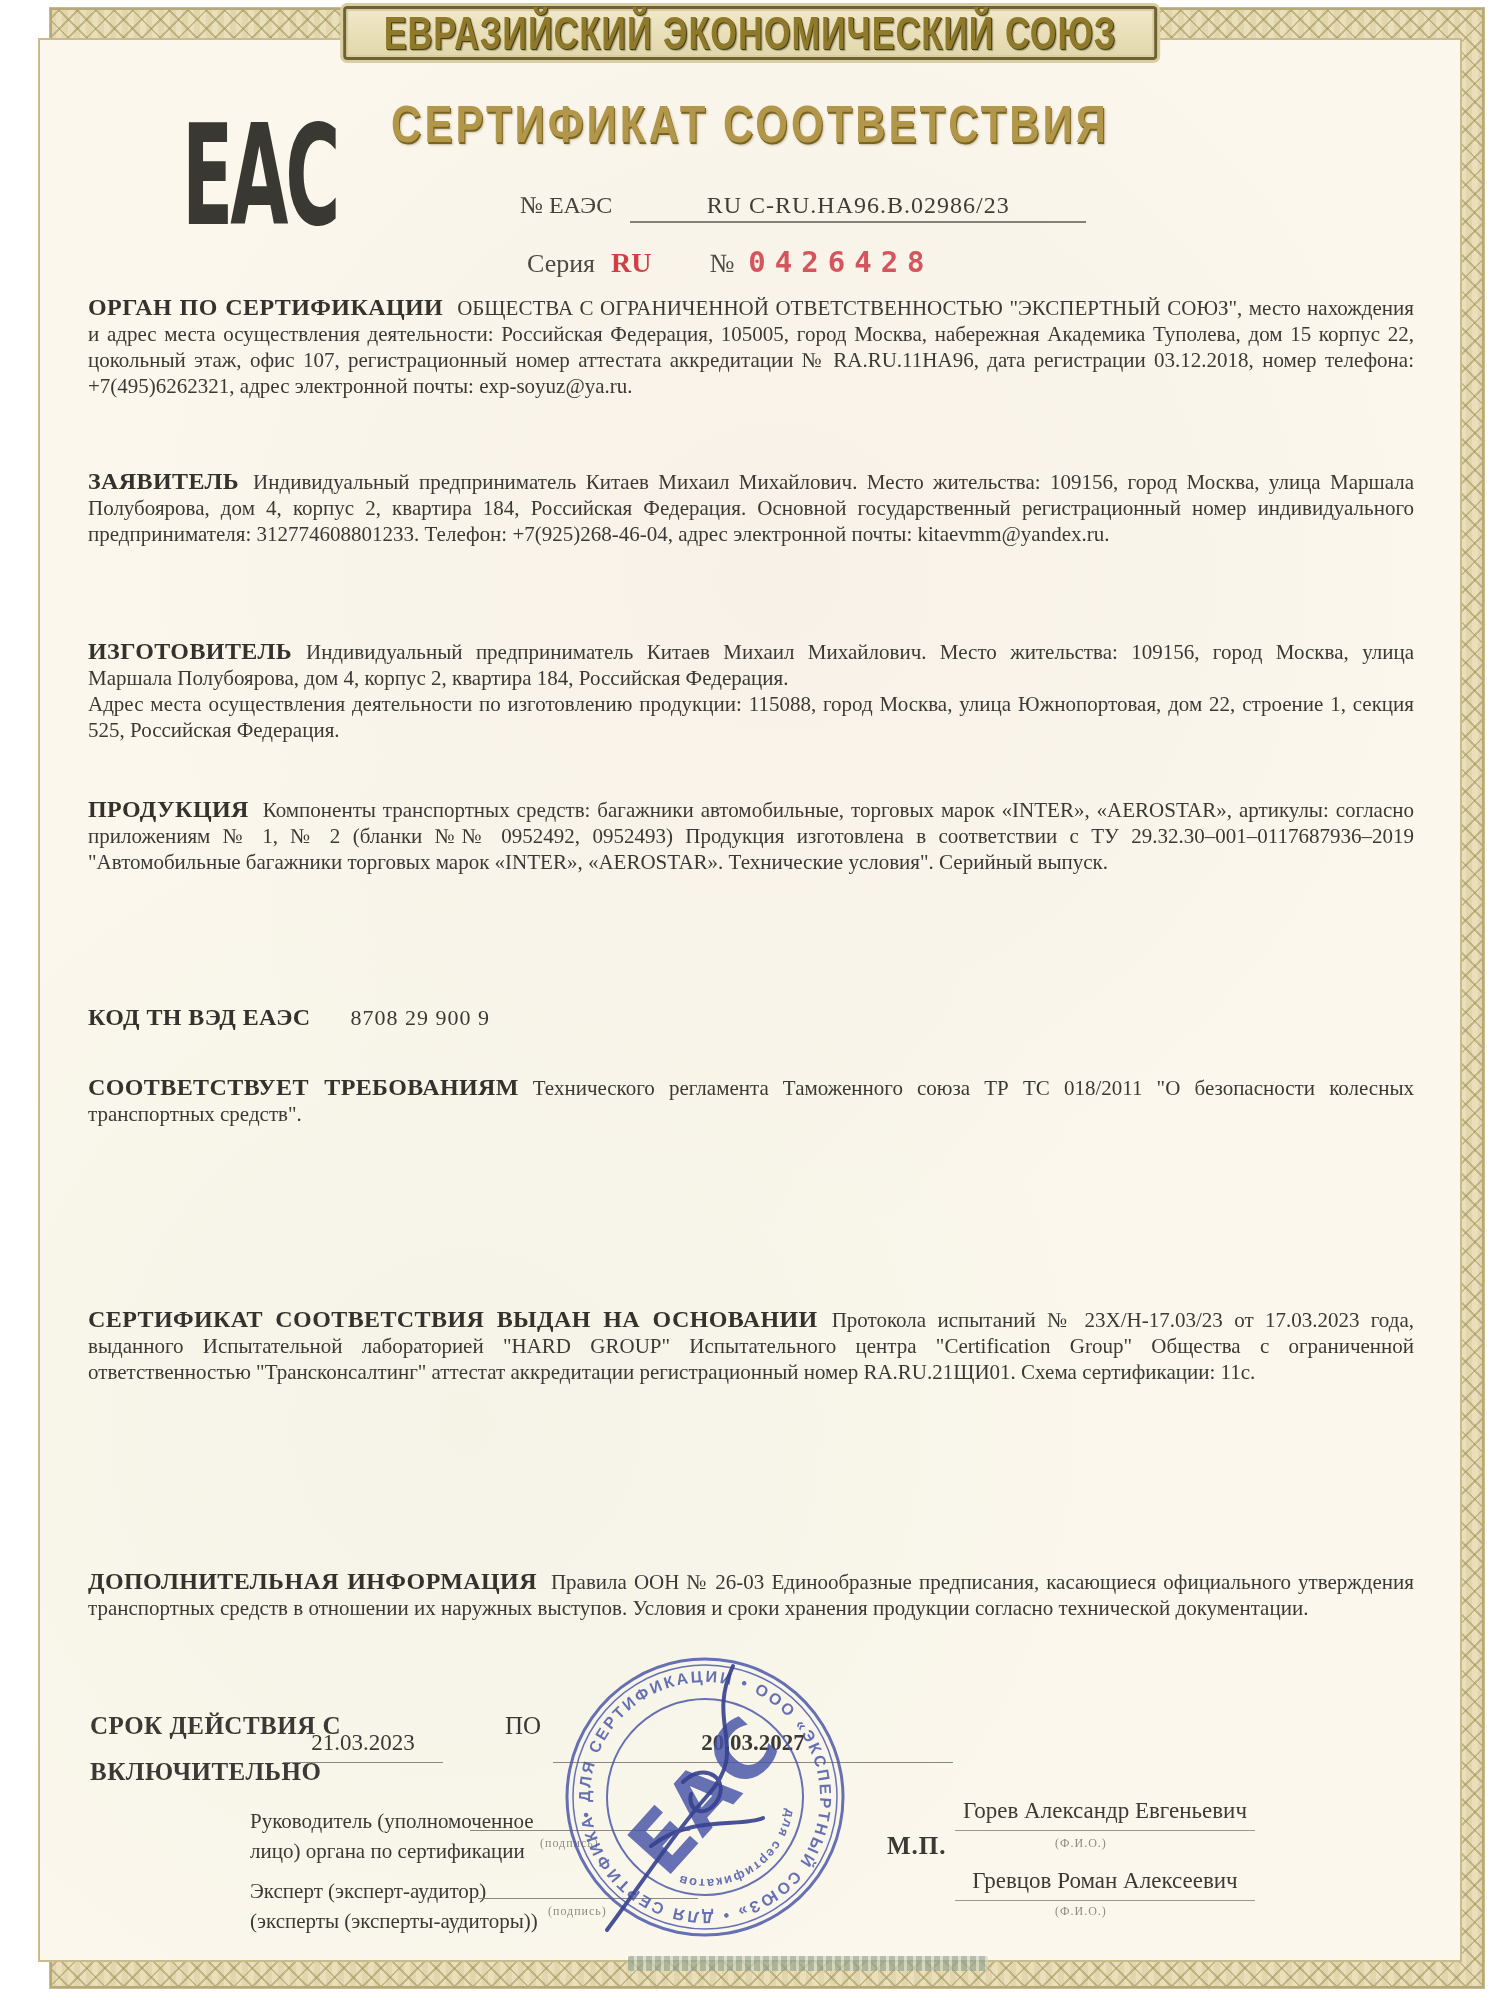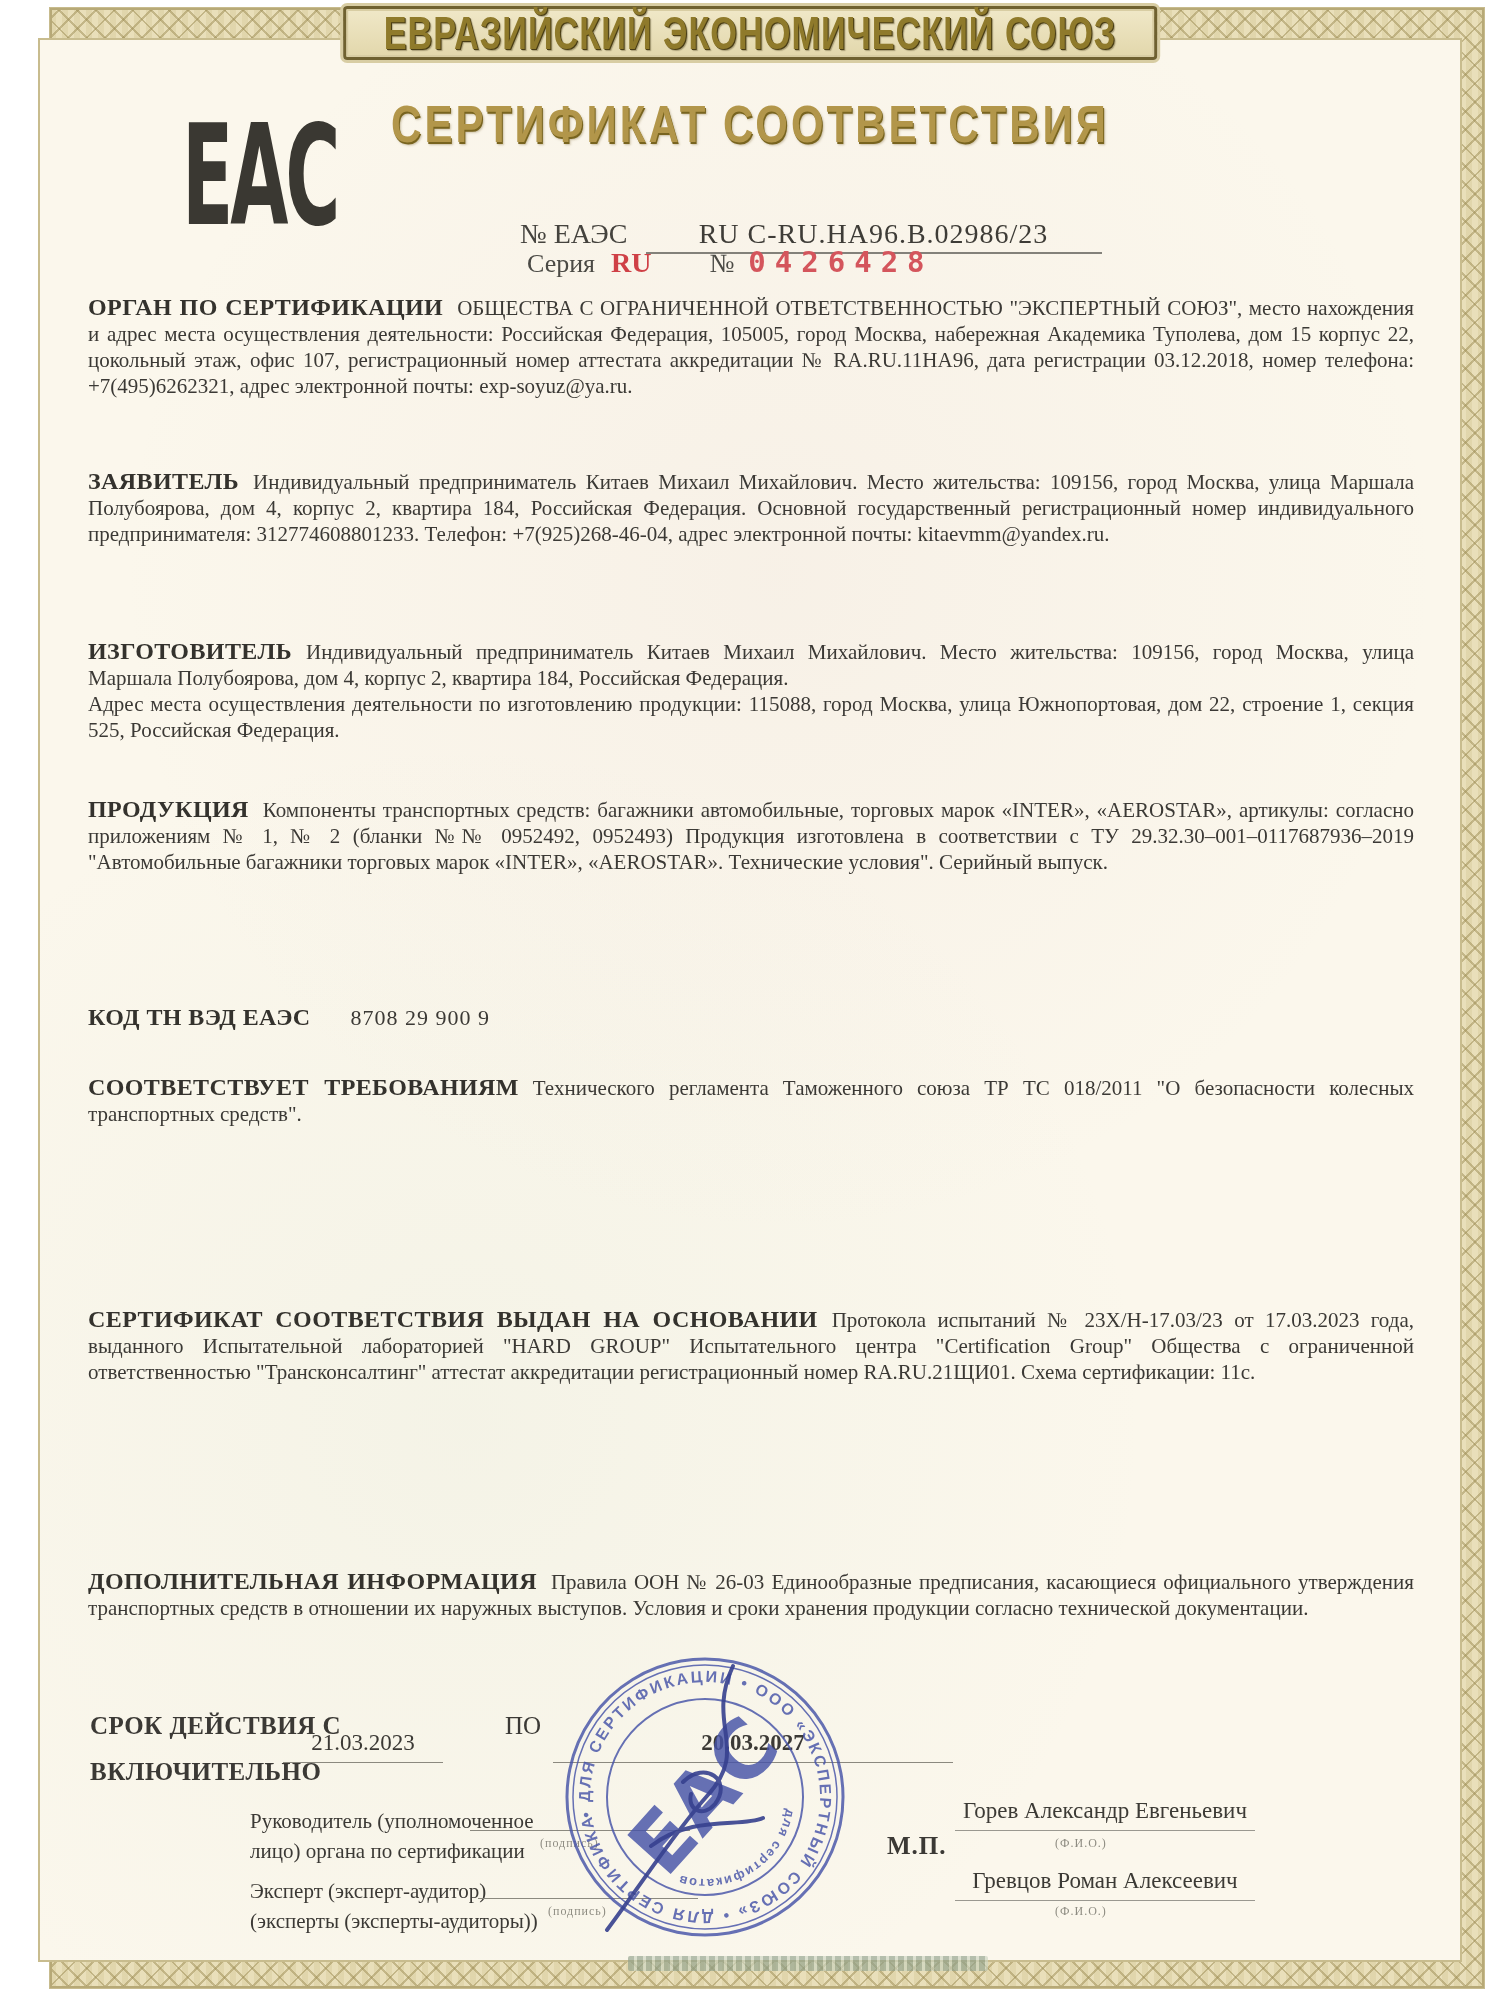--- a/index.html
+++ b/index.html
@@ -29,21 +29,21 @@
           font-size:35px;letter-spacing:1px;color:#8f7a2b;transform:scale(.98,1.3);
           text-shadow:1px 1px 0 #4a3e15, 2px 2px 1px rgba(60,48,14,.35);}
   .eac-logo{position:absolute;left:182px;top:110px;font-family:"DejaVu Sans",sans-serif;
           font-weight:900;font-size:94px;line-height:.95;letter-spacing:-4px;color:#3a3832;
           transform:scale(.80,1.48);transform-origin:left top;}
   .title{position:absolute;top:96px;left:50%;transform:translateX(-50%) scale(1,1.22);
           transform-origin:center top;font-family:"Liberation Sans",sans-serif;font-weight:900;
           font-size:42px;letter-spacing:3px;color:#b2964a;white-space:nowrap;
           text-shadow:1px 1px 0 #78641f, 2px 2px 2px rgba(114,93,37,.35);}
   .cert-line{position:absolute;top:192px;left:520px;display:flex;align-items:baseline;gap:18px;
-          font-size:28px;color:#45433e;margin-top:26px;}
+          font-size:24px;color:#45433e;}
   .cert-number{display:inline-block;min-width:440px;text-align:center;padding:0 8px 2px;
           border-bottom:2px solid #83817a;letter-spacing:1px;color:#3e3c37;}
   .series-line{position:absolute;top:245px;left:527px;display:flex;align-items:baseline;font-size:26px;color:#4b4a45;}
   .series-ru{margin-left:16px;font-weight:bold;font-size:28px;color:#cf4046;}
   .serial-label{margin-left:58px;}
   .serial-value{margin-left:14px;font-family:"DejaVu Sans Mono",monospace;font-weight:bold;
           font-size:29px;letter-spacing:9px;color:#d4555c;}
 
   
   .para{position:absolute;left:88px;width:1326px;font-size:21px;line-height:26px;

